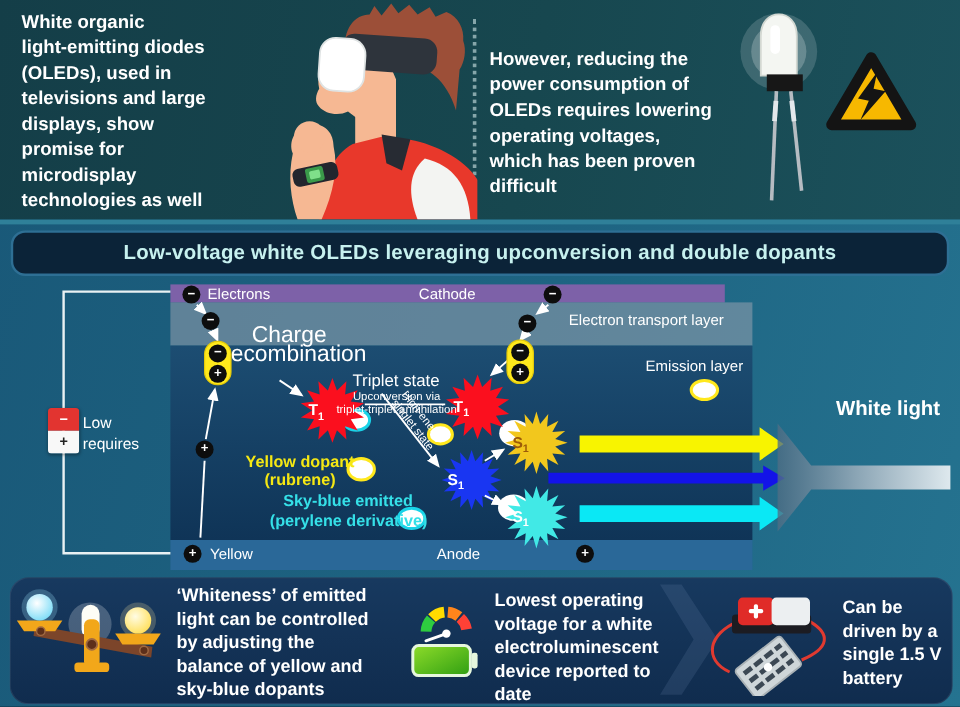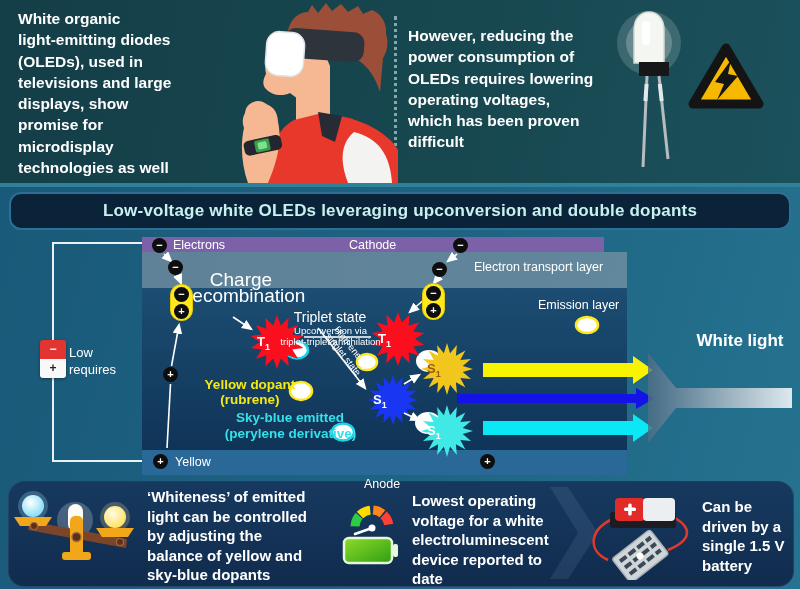--- a/index.html
+++ b/index.html
@@ -6,21 +6,21 @@
   .stage{position:relative;width:800px;height:589px;overflow:hidden;
     font-family:Liberation Sans, sans-serif;
     background:linear-gradient(105deg,#195878 0%,#1e6482 55%,#257390 100%);}
   .hexlayer{position:absolute;inset:0;z-index:1;pointer-events:none;}
   
   .top{position:absolute;left:0;top:0;width:800px;height:183px;z-index:2;
     background:linear-gradient(100deg,#143e48 0%,#17474f 55%,#1b515c 100%);
     border-bottom:4px solid #2f8099;}
   .toptext{position:absolute;color:#fff;font-weight:700;font-size:15.5px;line-height:21.3px;white-space:pre-line;}
   .tleft{left:18px;top:8px;width:230px;}
-  .tright{left:408px;top:25px;width:235px;}
+  .tright{left:408px;top:39px;width:235px;}
   .divider{position:absolute;left:394px;top:16px;height:156px;width:0;border-left:3px dotted rgba(225,245,245,.55);}
   
   .banner{position:absolute;left:9px;top:192px;width:778px;height:34px;z-index:3;
     background:#0b2338;border:2px solid #2e6f94;border-radius:12px;
     display:flex;align-items:center;justify-content:center;
     color:#c7f1ef;font-weight:700;font-size:17px;letter-spacing:.2px;}
   
   .bar{position:absolute;z-index:2;}
   .cathode{left:142px;top:237px;width:462px;height:15px;background:#7d61a8;}
   .etl{left:142px;top:252px;width:485px;height:36px;background:rgba(152,160,174,.55);}
@@ -214,21 +214,21 @@
   <div class="lbl pre ctr" style="left:258px;top:326px;width:145px;font-size:9.5px;line-height:10.5px">Upconversion via
 triplet-triplet annihilation</div>
   <div class="lbl ctr" style="left:265px;top:309px;width:130px;font-size:14px">Triplet state</div>
   <div class="lbl pre ctr rot" style="left:300px;top:340px;width:96px;font-size:9.5px;line-height:11px">High-energy
 singlet state</div>
   <div class="lbl ctr" style="left:195px;top:377px;width:110px;font-weight:700;font-size:13.5px;color:#f5e813">Yellow dopant</div>
   <div class="lbl ctr" style="left:195px;top:392px;width:110px;font-weight:700;font-size:13.5px;color:#f5e813">(rubrene)</div>
   <div class="lbl ctr" style="left:230px;top:410px;width:120px;font-weight:700;font-size:13.5px;color:#35e0e8">Sky-blue emitted</div>
   <div class="lbl ctr" style="left:218px;top:426px;width:145px;font-weight:700;font-size:13.5px;color:#35e0e8">(perylene derivative)</div>
   <div class="lbl" style="left:175px;top:455px">Yellow</div>
-  <div class="lbl" style="left:364px;top:477px">Anode</div>
+  <div class="lbl" style="left:364px;top:455px">Anode</div>
   <div class="lbl pre" style="left:69px;top:344px;font-size:13px;line-height:17px">Low
 requires</div>
   <div class="lbl" style="left:670px;top:331px;width:140px;font-weight:700;font-size:17px;text-align:center">White light</div>
 
   <div class="statelbl" style="left:257px;top:334px"><span>T</span><sub>1</sub></div>
   <div class="statelbl" style="left:378px;top:331px"><span>T</span><sub>1</sub></div>
   <div class="statelbl" style="left:427px;top:361px;color:#9c5a08"><span>S</span><sub>1</sub></div>
   <div class="statelbl" style="left:373px;top:392px"><span>S</span><sub>1</sub></div>
   <div class="statelbl" style="left:427px;top:423px"><span>S</span><sub>1</sub></div>
 

